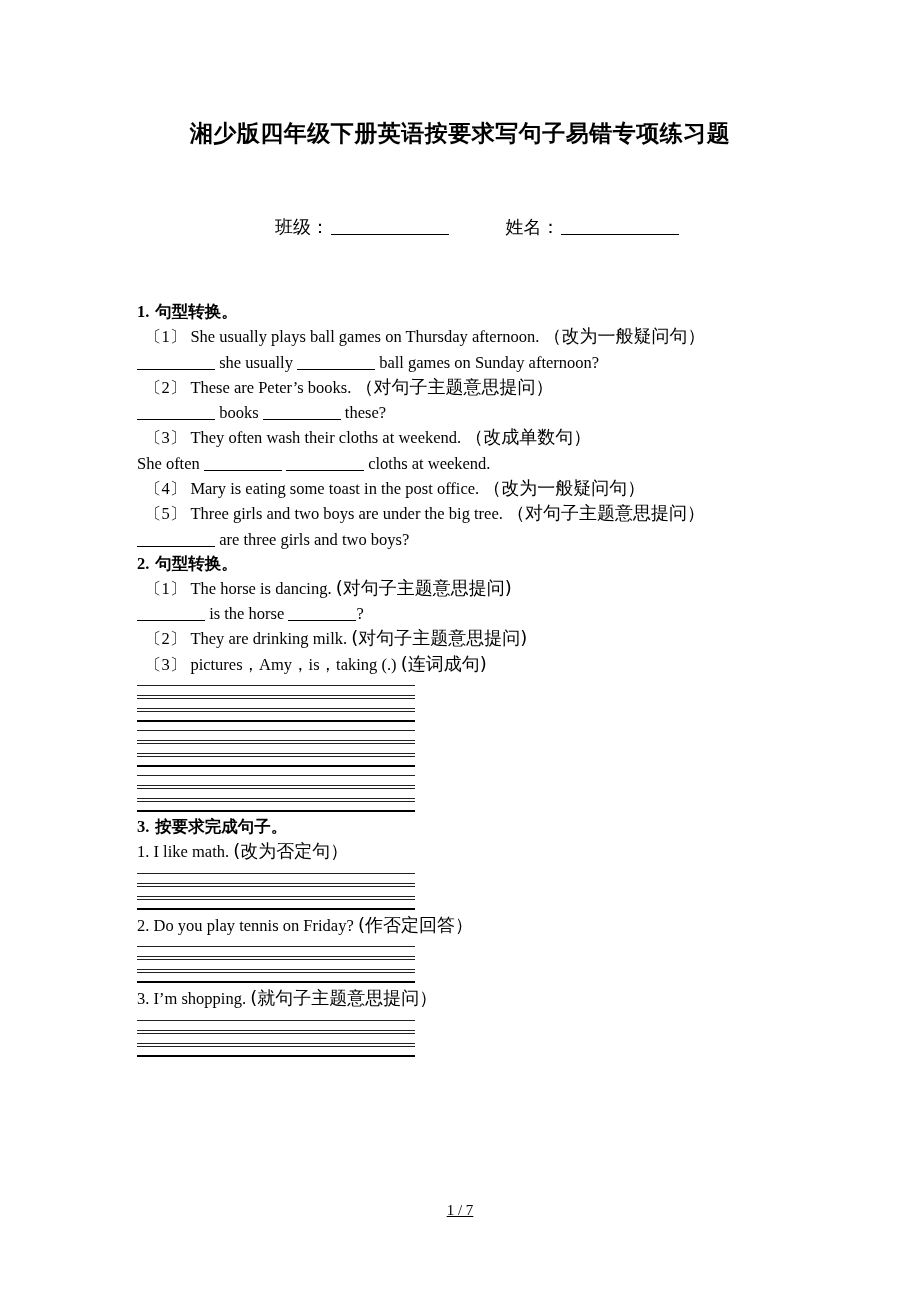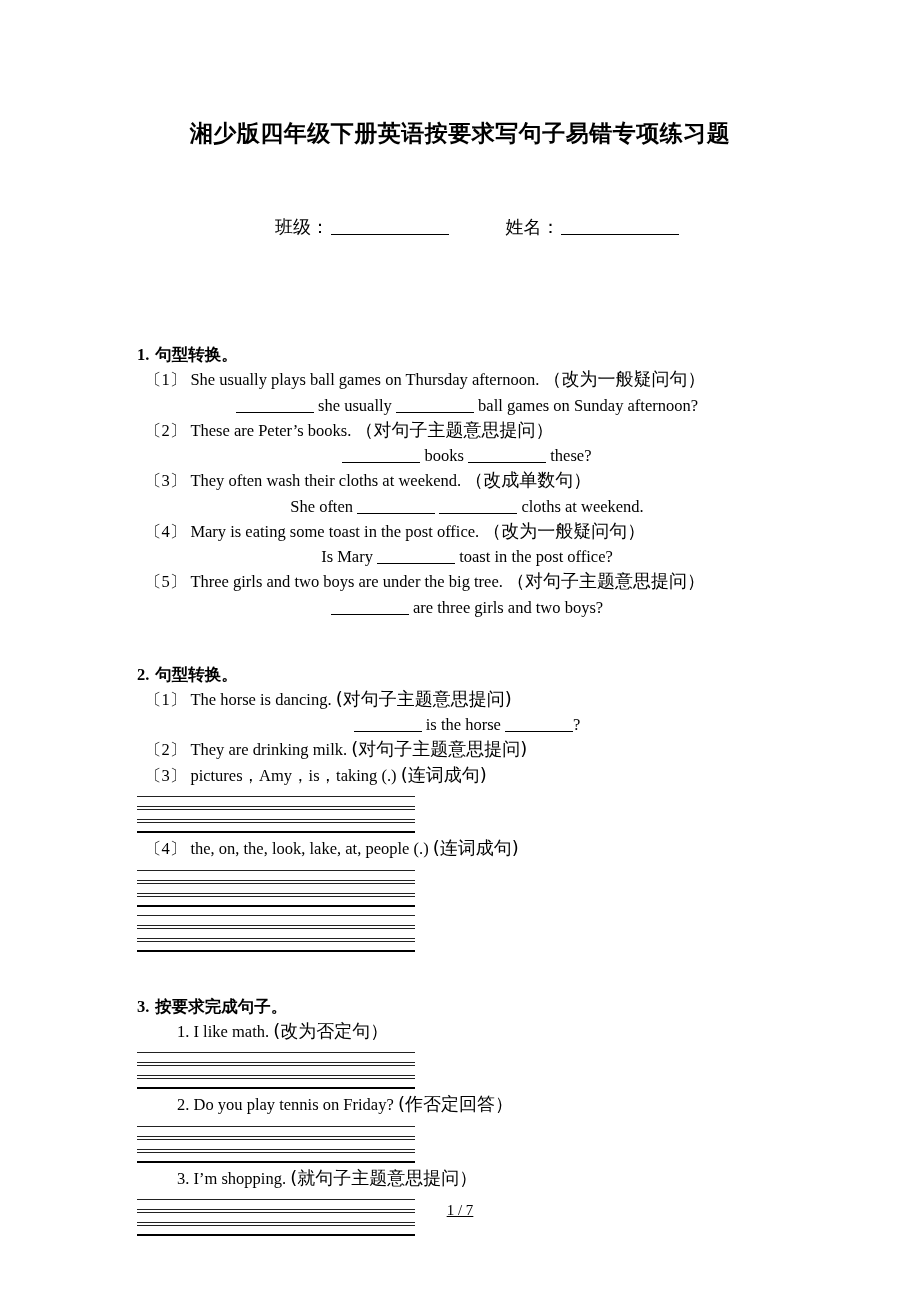--- a/index.html
+++ b/index.html
@@ -62,41 +62,39 @@
     top: 300px;
     width: 660px;
   }
 
   .sec-head {
     font-size: 16.5px;
     font-weight: bold;
     font-family: "DejaVu Sans", "Liberation Sans", sans-serif;
     line-height: 24px;
     white-space: nowrap;
-    margin-top: 43px;
   }
   .sec-head .num {
     font-family: "Liberation Serif", serif;
     font-weight: bold;
   }
 
   .q {
     font-size: 16.5px;
     line-height: 24.5px;
     white-space: nowrap;
     text-indent: 8px;
   }
-  .q.noind { text-indent: 0; margin-left: 40px; }
+  .q.noind { text-indent: 0; }
 
   .ans {
     font-size: 16.5px;
     line-height: 25px;
     white-space: nowrap;
     text-indent: 0;
-    text-align: center;
   }
 
   .cn { font-family: "DejaVu Sans", "Liberation Sans", sans-serif; font-size: 18px; }
 
   
   .blank {
     display: inline-block;
     border-bottom: 1.2px solid #000;
     height: 0.92em;
     vertical-align: -2px;
@@ -153,21 +151,20 @@
     <div class="q"><span>〔1〕</span> <span>She usually plays ball games on Thursday afternoon.</span> <span class="cn">（改为一般疑问句）</span></div>
     <div class="ans"><span class="blank b-md"></span> <span>she usually</span> <span class="blank b-md"></span> <span>ball games on Sunday afternoon?</span></div>
 
     <div class="q"><span>〔2〕</span> <span>These are Peter’s books.</span> <span class="cn">（对句子主题意思提问）</span></div>
     <div class="ans"><span class="blank b-md"></span> <span>books</span> <span class="blank b-md"></span> <span>these?</span></div>
 
     <div class="q"><span>〔3〕</span> <span>They often wash their cloths at weekend.</span> <span class="cn">（改成单数句）</span></div>
     <div class="ans"><span>She often</span> <span class="blank b-md"></span> <span class="blank b-md"></span> <span>cloths at weekend.</span></div>
 
     <div class="q"><span>〔4〕</span> <span>Mary is eating some toast in the post office.</span> <span class="cn">（改为一般疑问句）</span></div>
-    <div class="ans"><span>Is Mary</span> <span class="blank b-md"></span> <span>toast in the post office?</span></div>
 
     <div class="q"><span>〔5〕</span> <span>Three girls and two boys are under the big tree.</span> <span class="cn">（对句子主题意思提问）</span></div>
     <div class="ans"><span class="blank b-md"></span> <span>are three girls and two boys?</span></div>
 
     <div class="sec-head"><span class="num">2.</span> <span>句型转换。</span></div>
 
     <div class="q"><span>〔1〕</span> <span>The horse is dancing.</span> <span class="cn">(对句子主题意思提问)</span></div>
     <div class="ans"><span class="blank b-sm"></span> <span>is the horse</span> <span class="blank b-sm"></span><span>?</span></div>
 
     <div class="q"><span>〔2〕</span> <span>They are drinking milk.</span> <span class="cn">(对句子主题意思提问)</span></div>
@@ -175,21 +172,20 @@
     <div class="q"><span>〔3〕</span> <span>pictures，Amy，is，taking (.)</span> <span class="cn">(连词成句)</span></div>
     <div class="lines">
       <div class="ln r1"></div>
       <div class="ln r2"></div>
       <div class="ln r3"></div>
       <div class="ln r4"></div>
       <div class="ln r5"></div>
       <div class="ln last"></div>
     </div>
 
-    <div class="q"><span>〔4〕</span> <span>the, on, the, look, lake, at, people (.)</span> <span class="cn">(连词成句)</span></div>
     <div class="lines">
       <div class="ln r1"></div>
       <div class="ln r2"></div>
       <div class="ln r3"></div>
       <div class="ln r4"></div>
       <div class="ln r5"></div>
       <div class="ln last"></div>
     </div>
 
     <div class="lines">

